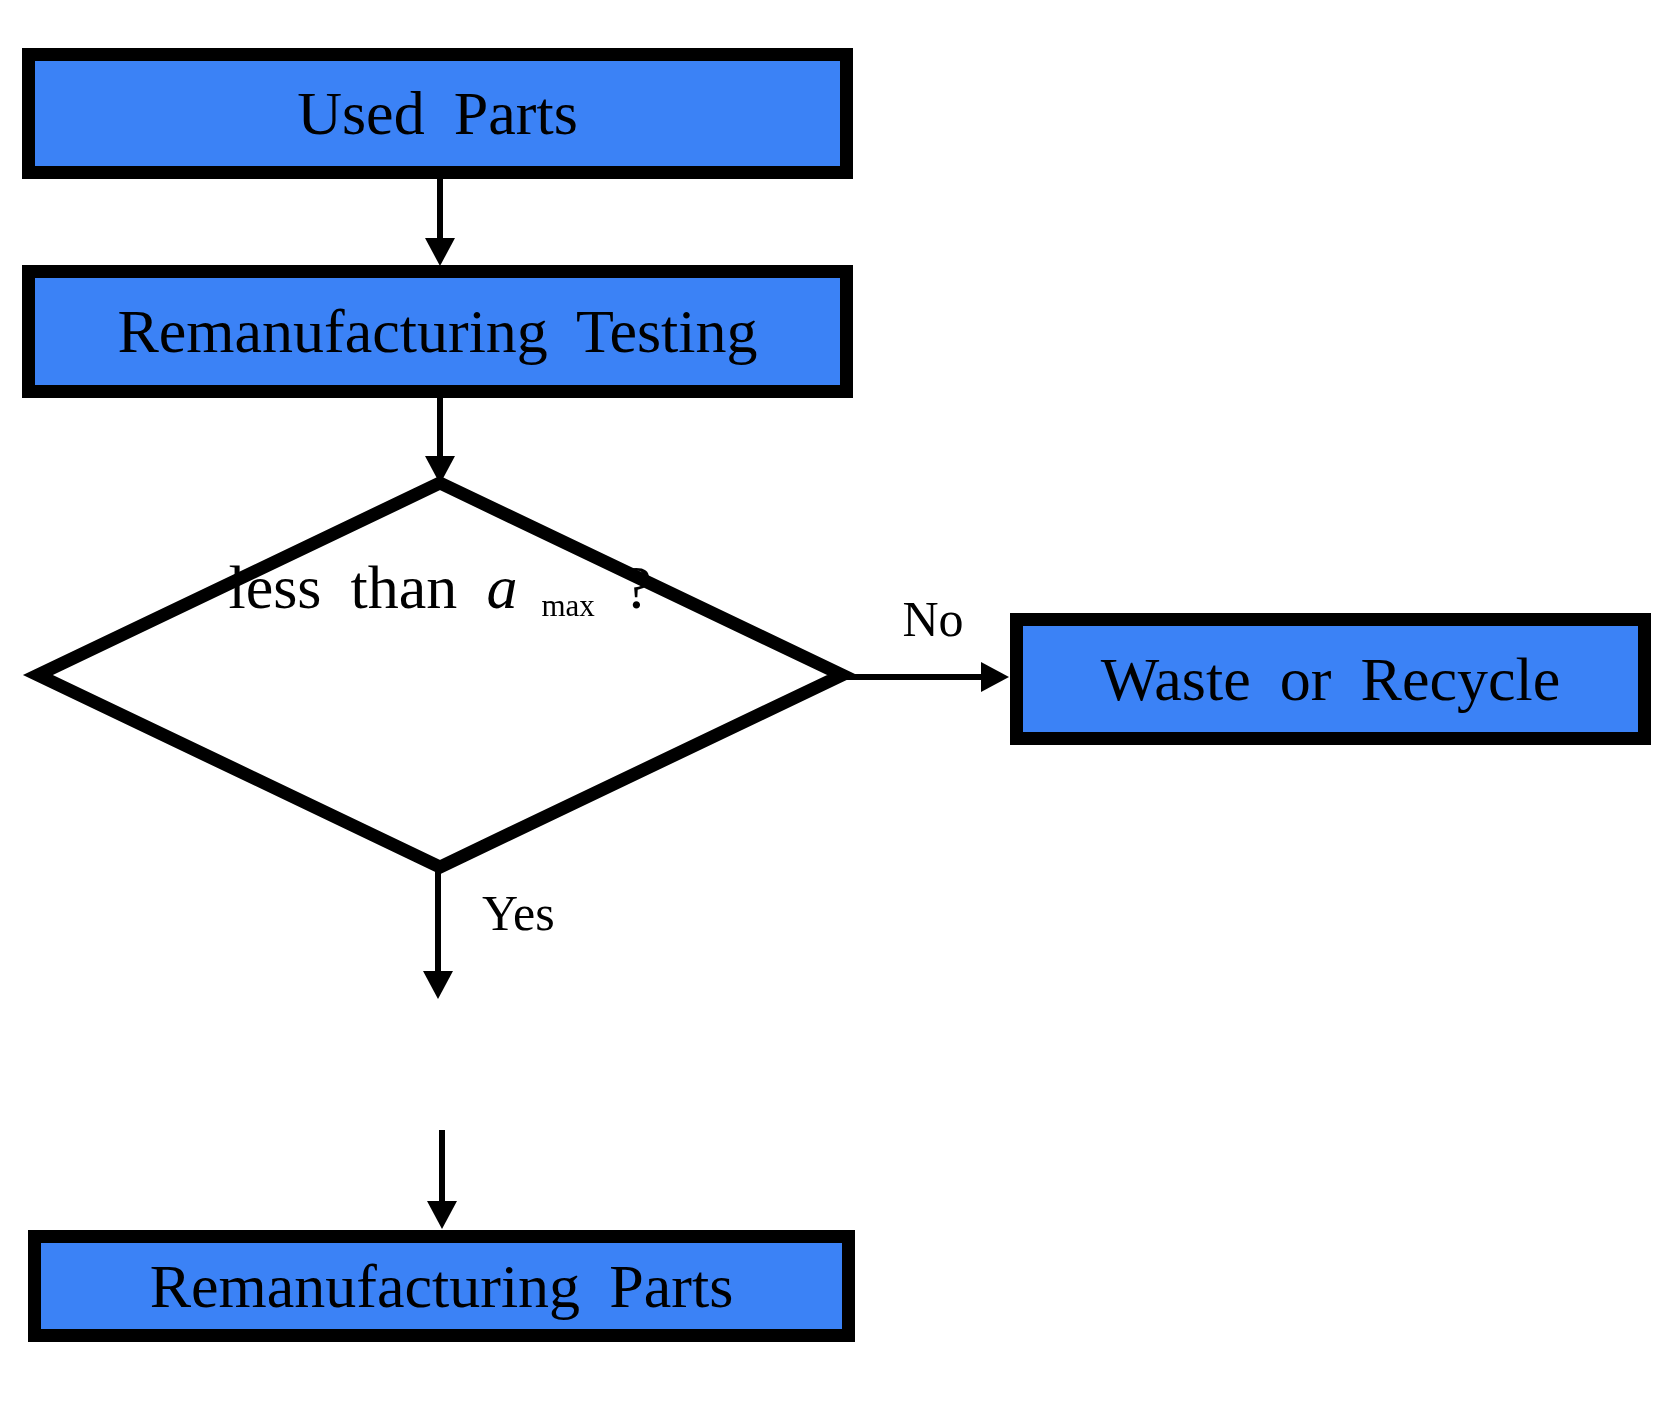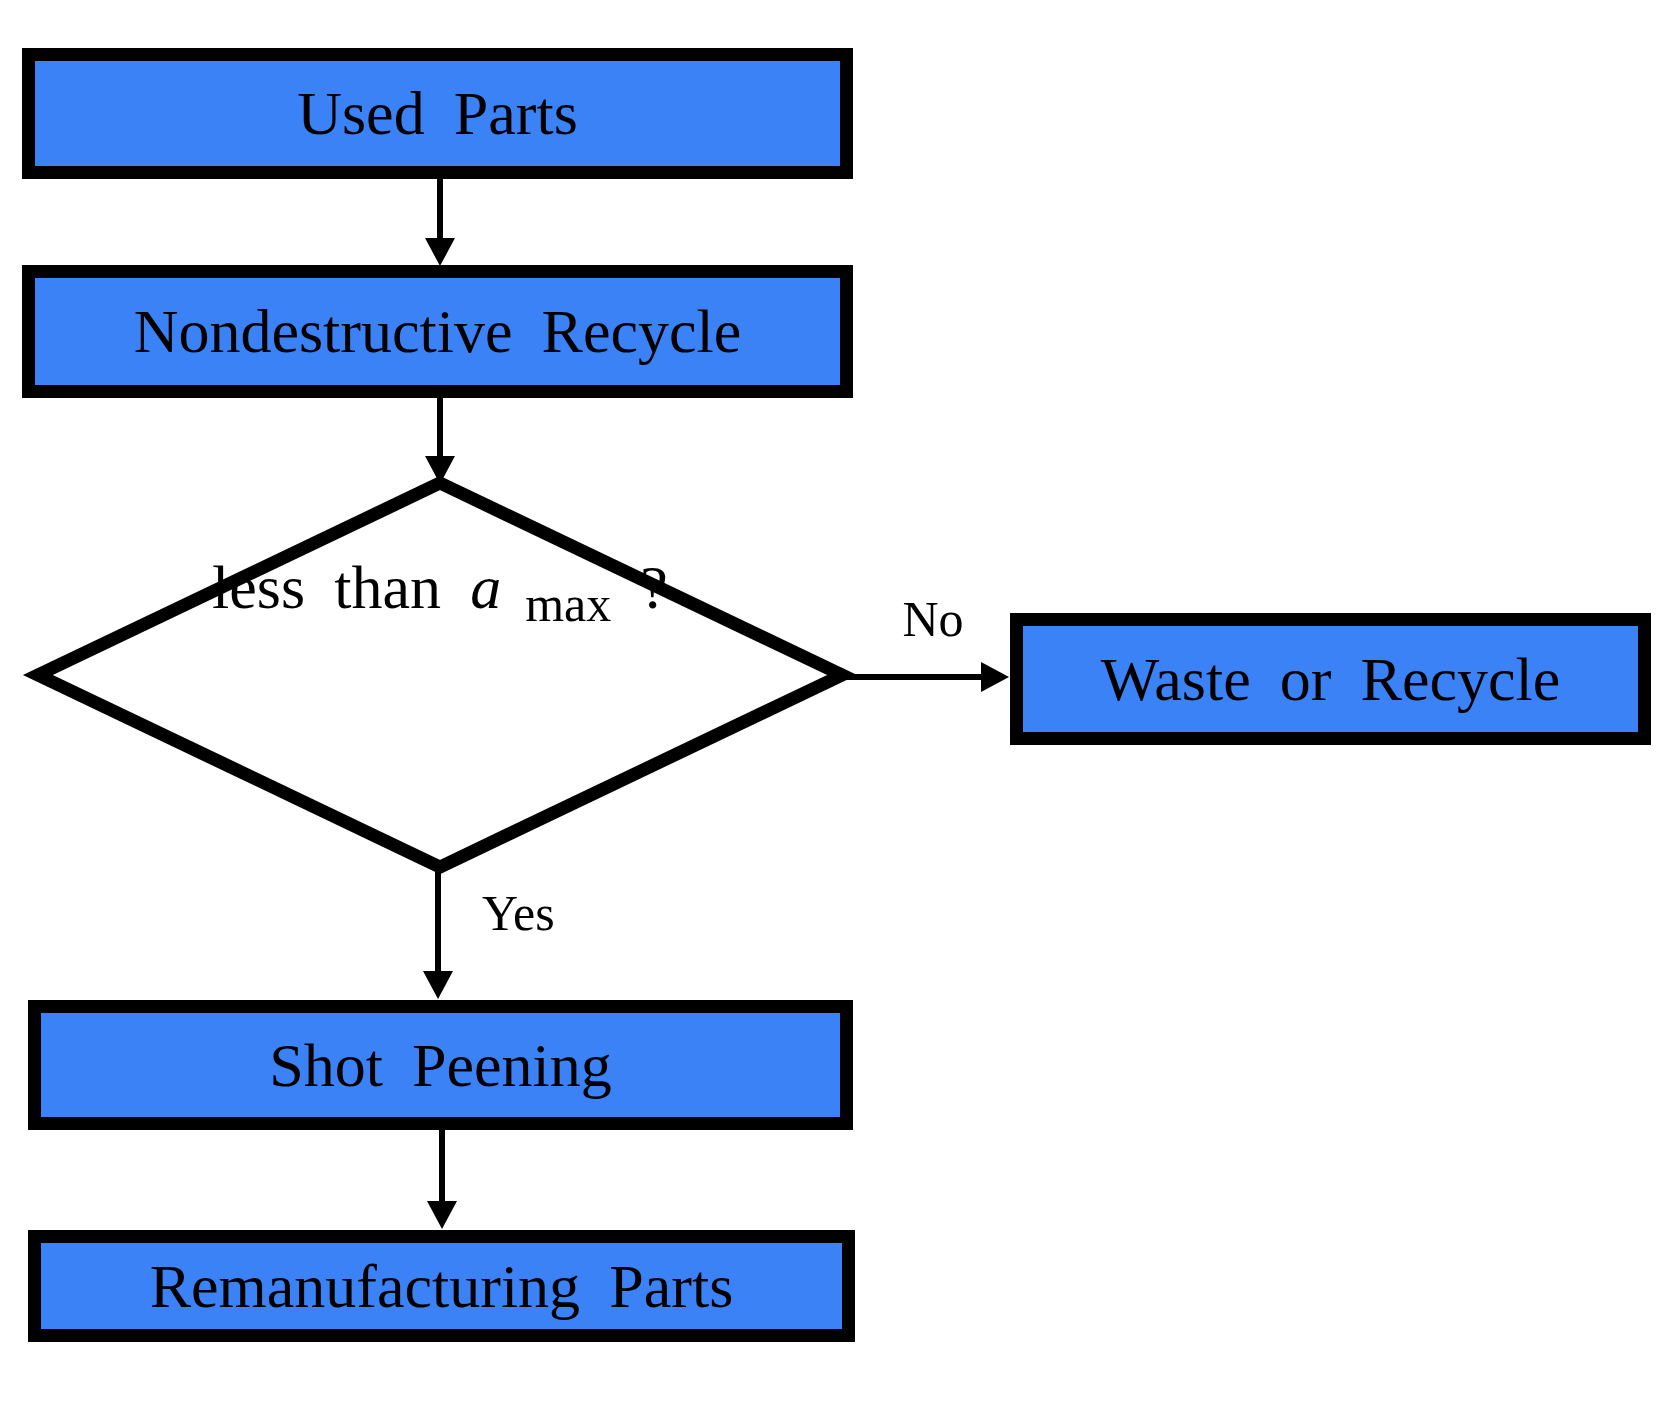--- a/index.html
+++ b/index.html
@@ -48,21 +48,21 @@
     top: 548px;
     width: 600px;
     text-align: center;
     font-size: 62px;
     line-height: 1.28;
     word-spacing: 0.22em;
     white-space: nowrap;
   }
   .diamond-label i { font-style: italic; }
   .diamond-label sub {
-    font-size: 50px;
+    font-size: 31px;
     line-height: 0;
     vertical-align: -0.25em;
     margin-left: 24px;
   }
   .edge-label {
     position: absolute;
     font-size: 50px;
     line-height: 1;
     white-space: nowrap;
   }
@@ -92,35 +92,32 @@
 
     <line x1="842" y1="677" x2="982" y2="677" stroke="#000000" stroke-width="6"></line>
     <polygon points="1009,677 981,662 981,692" fill="#000000"></polygon>
   </svg>
 
   <div class="node node-used-parts">
     <span>Used Parts</span>
   </div>
 
   <div class="node node-nondestructive">
-    <span>Nondestructive Recycle</span>
+    <span>Remanufacturing Testing</span>
   </div>
 
   <div class="diamond-label">
     <div><span>less than </span><i>a</i><sub>max</sub><span> ?</span></div>
   </div>
 
   <div class="edge-label edge-label-no">No</div>
   <div class="edge-label edge-label-yes">Yes</div>
 
   <div class="node node-waste-recycle">
     <span>Waste or Recycle</span>
   </div>
 
-  <div class="node node-shot-peening">
-    <span>Shot Peening</span>
-  </div>
 
   <div class="node node-remanufacturing">
     <span>Remanufacturing Parts</span>
   </div>
 
 </div>
 
 </body></html>

